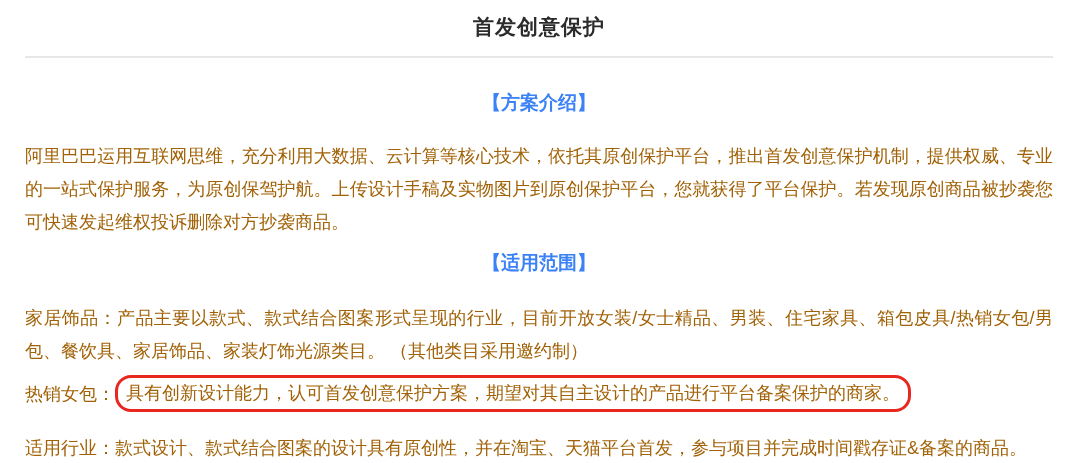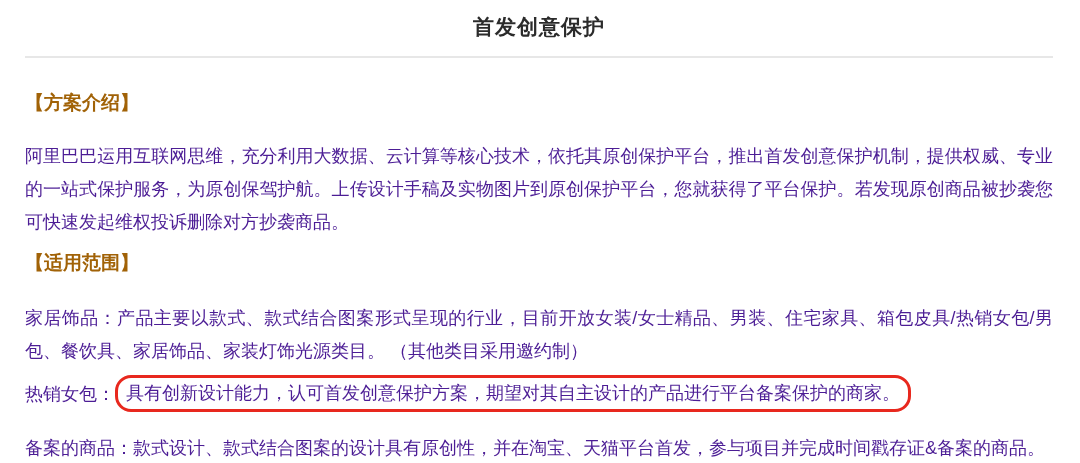--- a/index.html
+++ b/index.html
@@ -31,31 +31,32 @@
   .divider {
     margin-top: 16px;
     height: 0;
     border-top: 2px solid #e7e7e7;
   }
   h2.section-heading {
     margin: 31px 0 0 0;
     font-size: 19px;
     line-height: 27px;
     font-weight: 700;
-    color: #a16207;
+    color: #3b82f6;
+    text-align: center;
   }
   h2.section-heading.second {
     margin-top: 12px;
     font-family: Liberation Mono, monospace;
   }
   p.body-text {
     margin: 24px 0 0 0;
     font-size: 18px;
     line-height: 33px;
-    color: #4c1d95;
+    color: #a16207;
     text-align: justify;
   }
   p.merchants-line {
     margin-top: 6px;
     line-height: 40px;
   }
   p.products-line {
     margin-top: 18px;
   }
   .highlight-box {
@@ -83,15 +84,15 @@
   <h2 class="section-heading">【方案介绍】</h2>
 
   <p class="body-text">阿里巴巴运用互联网思维，充分利用大数据、云计算等核心技术，依托其原创保护平台，推出首发创意保护机制，提供权威、专业的一站式保护服务，为原创保驾护航。上传设计手稿及实物图片到原创保护平台，您就获得了平台保护。若发现原创商品被抄袭您可快速发起维权投诉删除对方抄袭商品。</p>
 
   <h2 class="section-heading second">【适用范围】</h2>
 
   <p class="body-text"><span class="label">家居饰品：</span><span>产品主要以款式、款式结合图案形式呈现的行业，目前开放女装/女士精品、男装、住宅家具、箱包皮具/热销女包/男包、餐饮具、家居饰品、家装灯饰光源类目。 （其他类目采用邀约制）</span></p>
 
   <p class="body-text merchants-line"><span class="label">热销女包：</span><span class="highlight-box" style="border-color: rgb(232, 40, 30);">具有创新设计能力，认可首发创意保护方案，期望对其自主设计的产品进行平台备案保护的商家。</span></p>
 
-  <p class="body-text products-line"><span class="label">备案的商品：</span><span>款式设计、款式结合图案的设计具有原创性，并在淘宝、天猫平台首发，参与项目并完成时间戳存证&amp;备案的商品。</span></p>
+  <p class="body-text products-line"><span class="label">适用行业：</span><span>款式设计、款式结合图案的设计具有原创性，并在淘宝、天猫平台首发，参与项目并完成时间戳存证&amp;备案的商品。</span></p>
 
 </div>
 
 </body></html>

